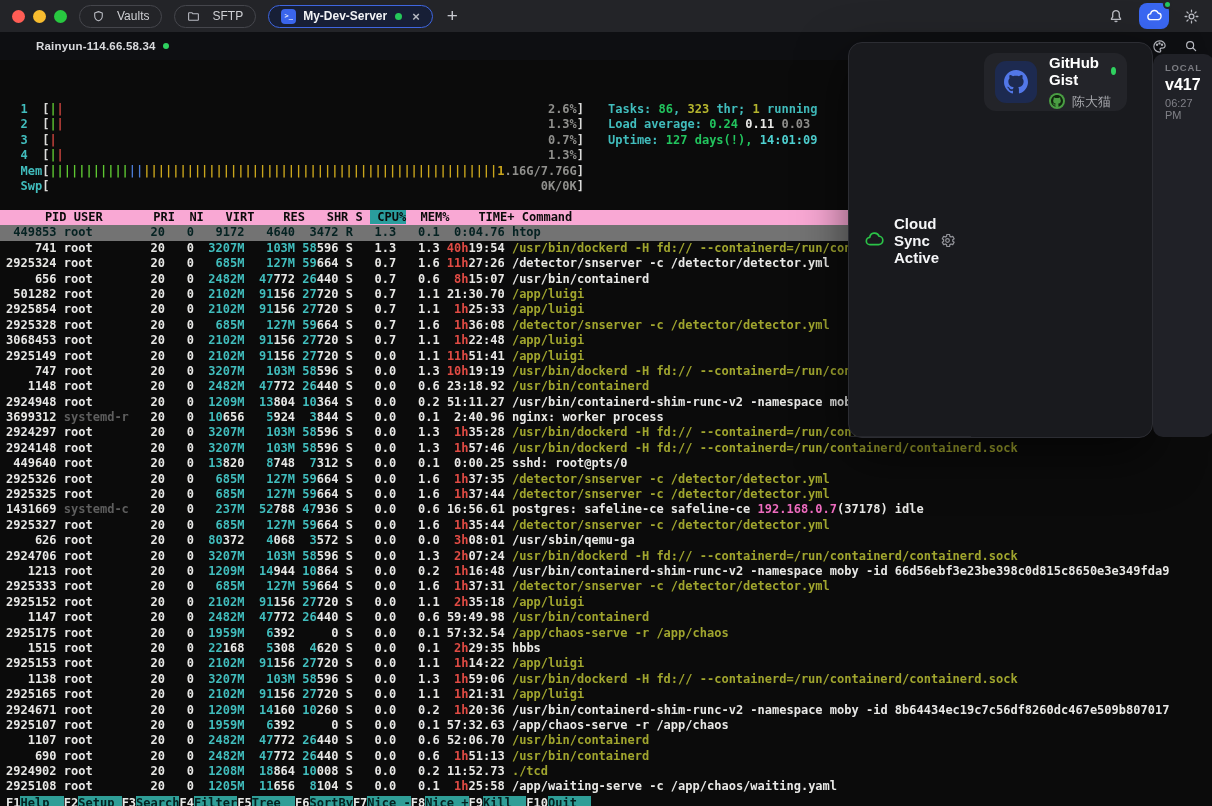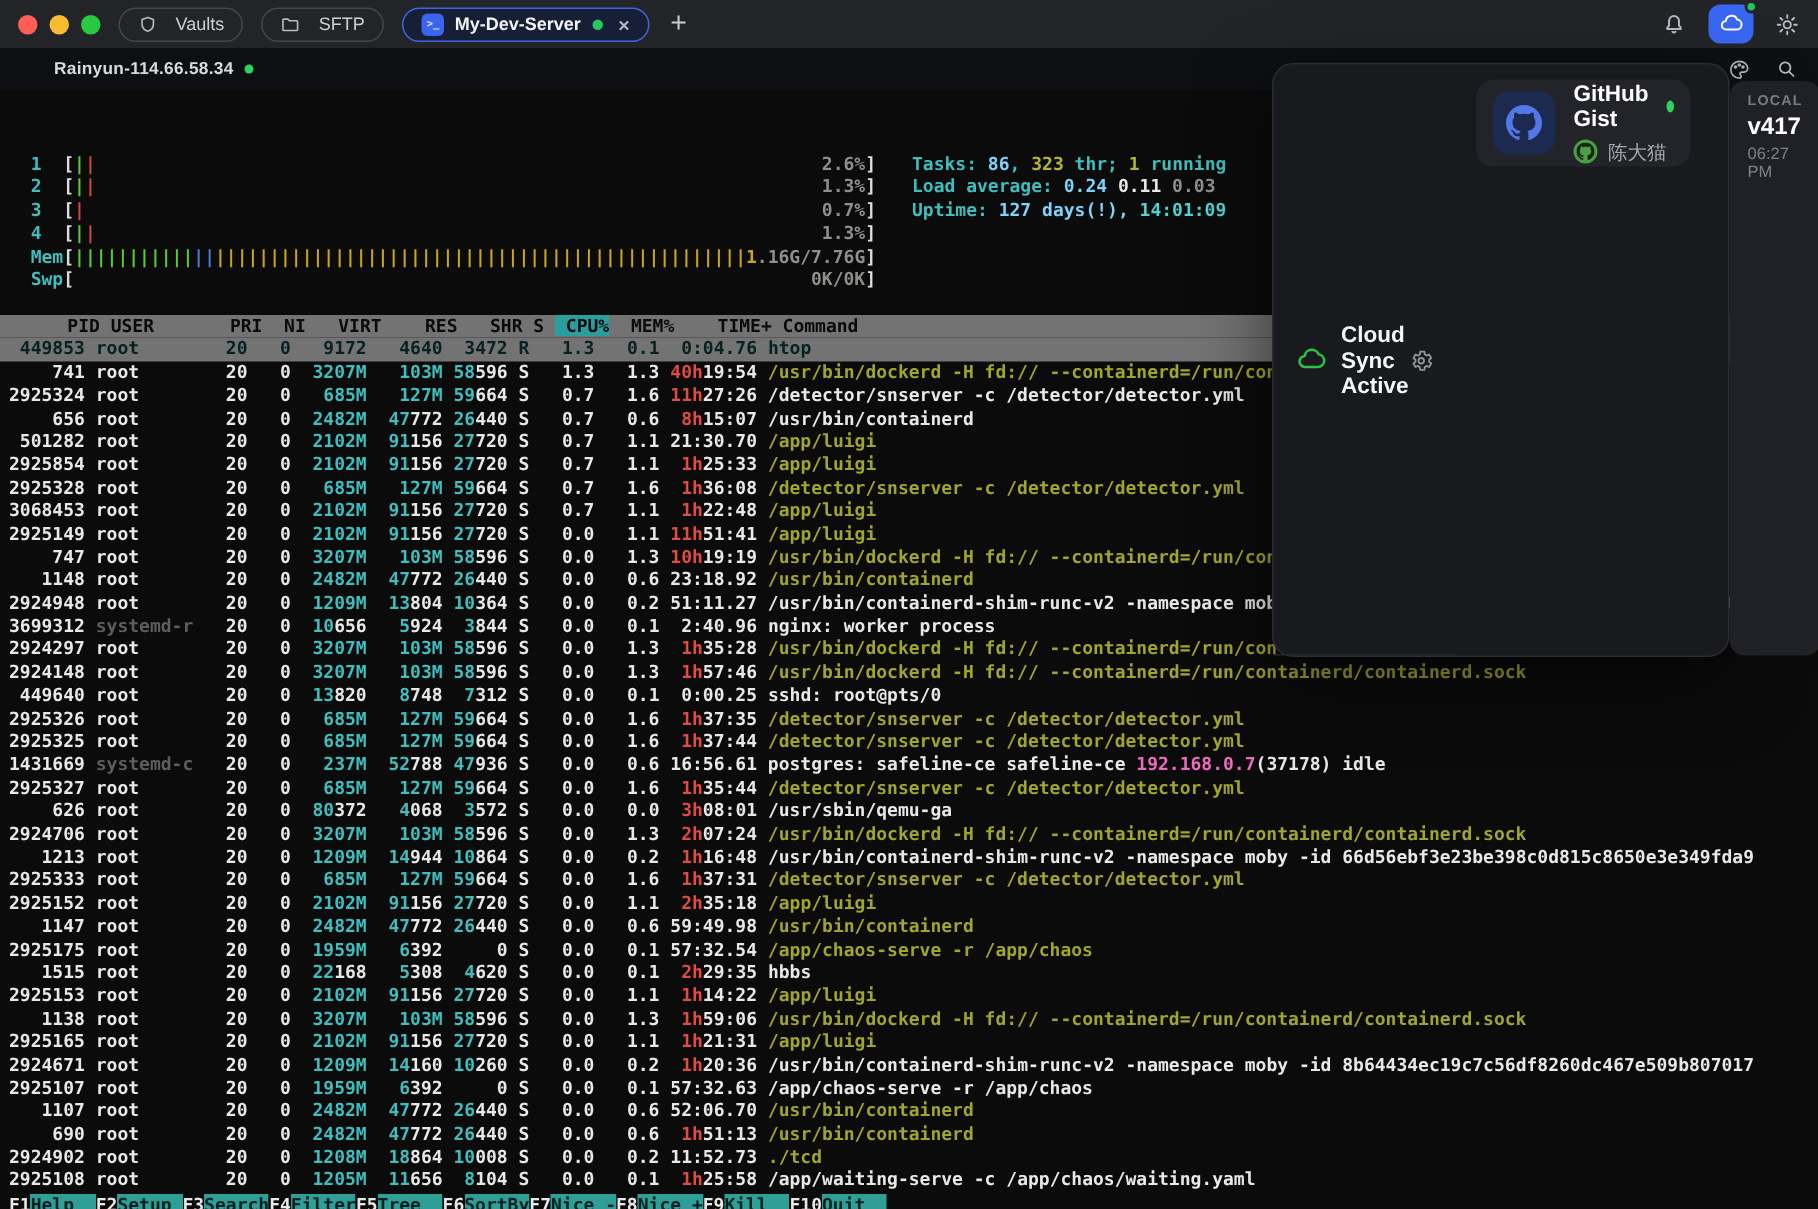--- a/index.html
+++ b/index.html
@@ -33,28 +33,28 @@
   .hdot { width:6px; height:6px; border-radius:50%; background:#2fd15f; margin-left:7px; }
   .cb-right { margin-left:auto; display:flex; align-items:center; gap:17px; }
 
   
   .terminal { position:absolute; top:76px; left:0; width:1212px; height:746px; background:#0b0b0b;
               font:700 12px/15.4px "DejaVu Sans Mono",monospace; color:#e8e8e6; z-index:1; }
   .meters { position:absolute; top:26px; left:6px; white-space:pre; }
   .summary { position:absolute; top:26px; left:608px; white-space:pre; }
   .ptable { position:absolute; top:134px; left:0; width:1212px; }
   .trow { height:15.4px; white-space:pre; overflow:hidden; width:1212px; padding-left:6px; }
-  .trow.hdr { background:#737373; color:#0a0a0a;padding-left:16px; }
+  .trow.hdr { background:#f9a8d4; color:#0a0a0a;padding-left:16px; }
   .trow.hdr span { color:#0a0a0a; }
   .trow.hdr .sortcol { background:#2a9d9d; }
   .trow.sel { background:#737373; }
   .trow.sel span { color:#052222 !important; }
   .fbar { position:absolute; top:720px; left:0; width:1212px; height:15.4px; white-space:pre; padding-left:6px; }
 
-  .w { color:#e8e8e6; } .wb { color:#7dd3fc; }
+  .w { color:#e8e8e6; } .wb { color:#22c55e; }
   .cy { color:#41bdbd; } .cyb { color:#4fd2d2; }
   .dim { color:#8f8f8c; } .udim { color:#5e5e5e; }
   .red { color:#e04b44; } .mag { color:#ee6cbf; }
   .ycmd { color:#a0a52e; } .ynum { color:#b5b52e; }
   .br { color:#dcdcda; }
   .bar-g { color:#5ec832; } .bar-r { color:#d0463f; } .bar-b { color:#4b7bd4; } .bar-y { color:#c9a51c; }
   .fk { color:#e8e8e6; background:#0b0b0b; }
   .flbl { color:#04211f; background:#2f9e97; }
 
   

